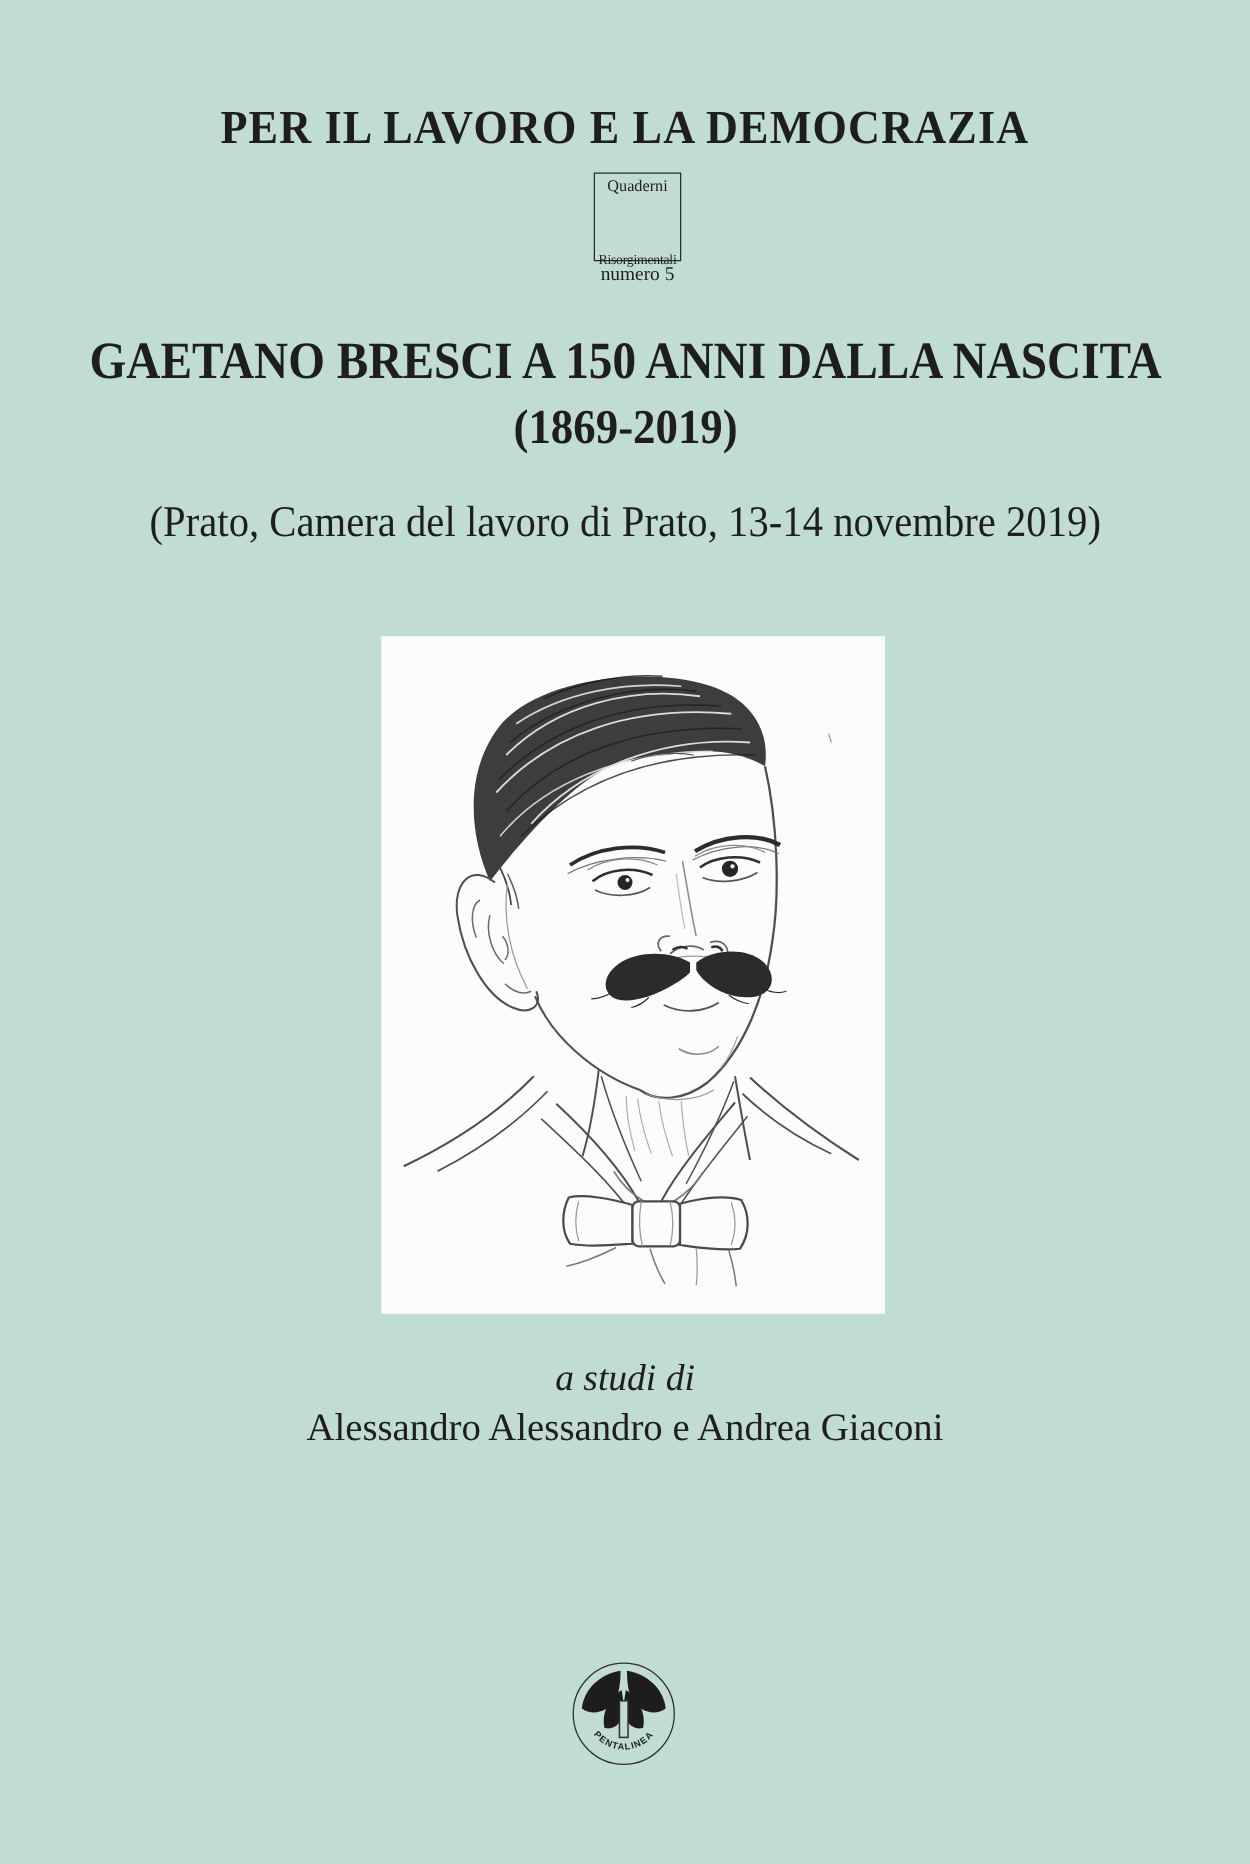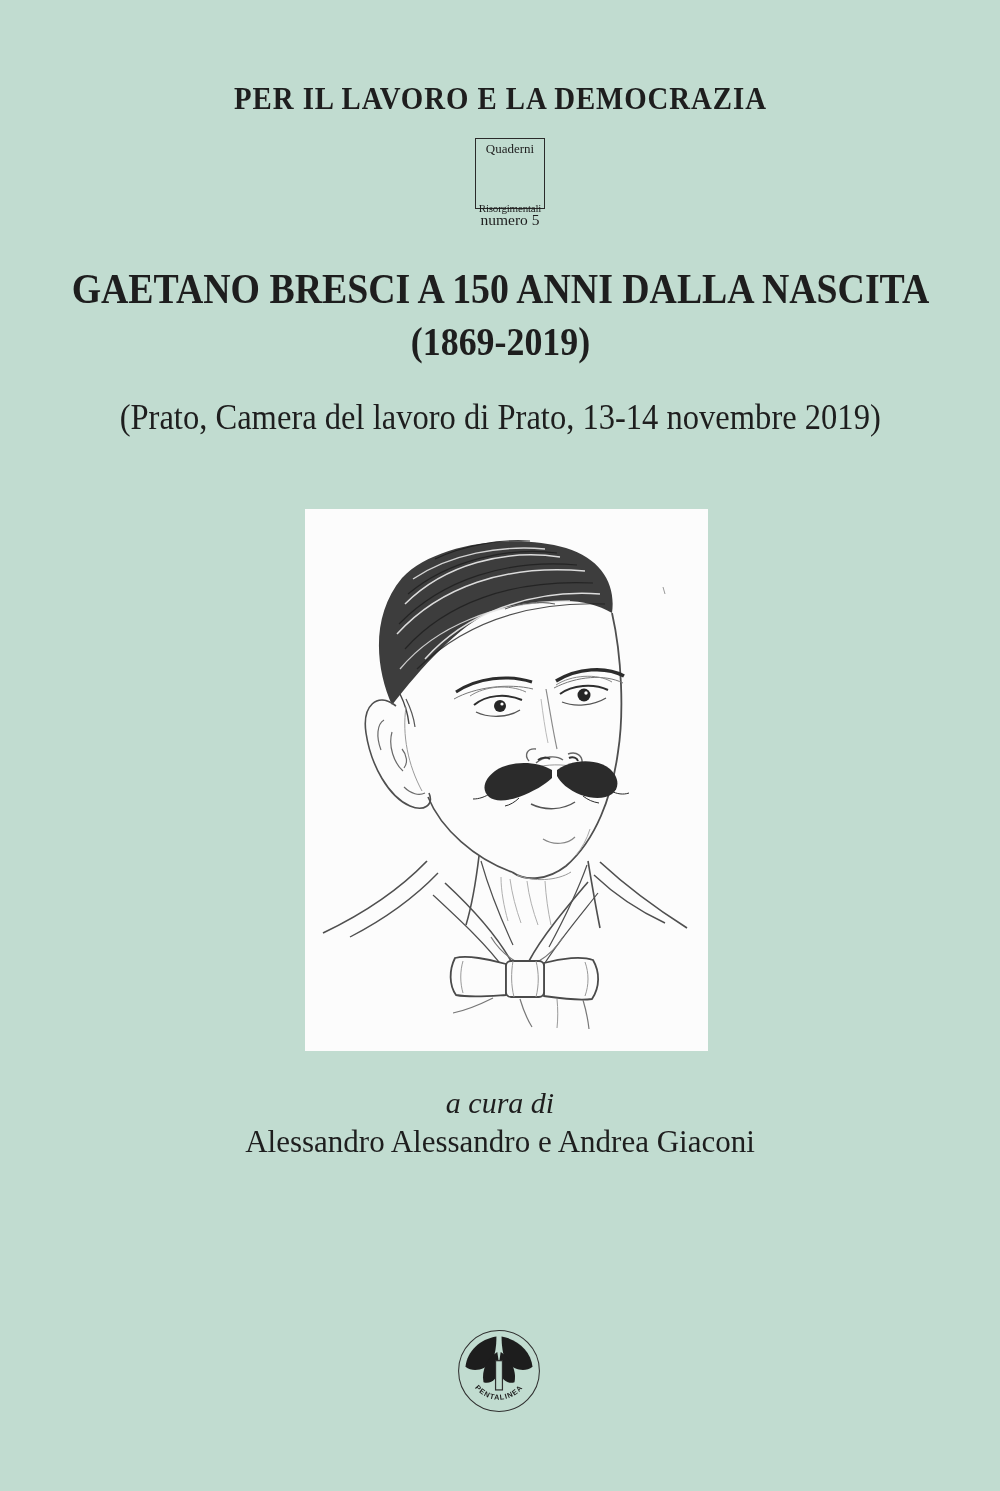--- a/index.html
+++ b/index.html
@@ -12,21 +12,21 @@
     overflow:hidden;
   }
   .line{
     position:absolute;left:0;width:1000px;
     text-align:center;line-height:1;white-space:nowrap;
   }
   .cx{display:inline-block;white-space:nowrap;transform-origin:50% 50%;}
   .cx93{transform:scaleX(.93);}
   .cx90{transform:scaleX(.90);}
   .cx92{transform:scaleX(.92);}
-  .series-title{top:83px;font-size:31px;font-weight:700;letter-spacing:1px;}
+  .series-title{top:83px;font-size:38px;font-weight:700;letter-spacing:1px;}
   .emblem-wrap{position:absolute;top:138px;left:475px;width:70px;text-align:center;}
   .emblem-box{
     box-sizing:border-box;width:70px;height:71px;
     border:1.5px solid #2a2a2a;background:transparent;
     display:flex;flex-direction:column;align-items:center;justify-content:space-between;
     padding:3px 0 4px 0;
     gap:24px;
   }
   .emblem-top{font-size:13px;line-height:1;}
   .emblem-bottom{font-size:11px;line-height:1;letter-spacing:-0.2px;}
@@ -196,21 +196,21 @@
         <path d="M 158,452 C 155,462 155,474 158,484" stroke="#999" stroke-width="1" fill="none"></path>
         <path d="M 280,453 C 284,464 284,476 280,487" stroke="#999" stroke-width="1" fill="none"></path>
         <path d="M 188,489 C 172,497 158,502 148,504" stroke="#777" stroke-width="1.2" fill="none"></path>
         <path d="M 215,490 C 218,500 222,510 227,518" stroke="#777" stroke-width="1.2" fill="none"></path>
         <path d="M 278,491 C 281,501 283,511 284,520" stroke="#777" stroke-width="1.2" fill="none"></path>
         <path d="M 252,490 C 253,500 253,510 252,519" stroke="#999" stroke-width="1" fill="none"></path>
       </g>
     </svg>
   </div>
 
-  <div class="line curator">a cura di</div>
+  <div class="line curator">a studi di</div>
   <div class="line editors">Alessandro Alessandro e Andrea Giaconi</div>
 
   <div class="publisher">
     <svg width="86" height="86" viewBox="0 0 100 100" aria-hidden="true">
       <circle cx="50" cy="50" r="47" fill="none" stroke="#2f2f2f" stroke-width="1.2"></circle>
       <g fill="#1d1d1d">
         <path d="M 47,10 C 28,13 13,27 11,45 C 20,52 34,49 42,38 C 46,30 47,20 47,10 Z"></path>
         <path d="M 53,10 C 72,13 87,27 89,45 C 80,52 66,49 58,38 C 54,30 53,20 53,10 Z"></path>
         <path d="M 48,28 C 37,35 29,49 32,63 C 41,66 49,58 50,47 C 50,40 49,34 48,28 Z"></path>
         <path d="M 52,28 C 63,35 71,49 68,63 C 59,66 51,58 50,47 C 50,40 51,34 52,28 Z"></path>

